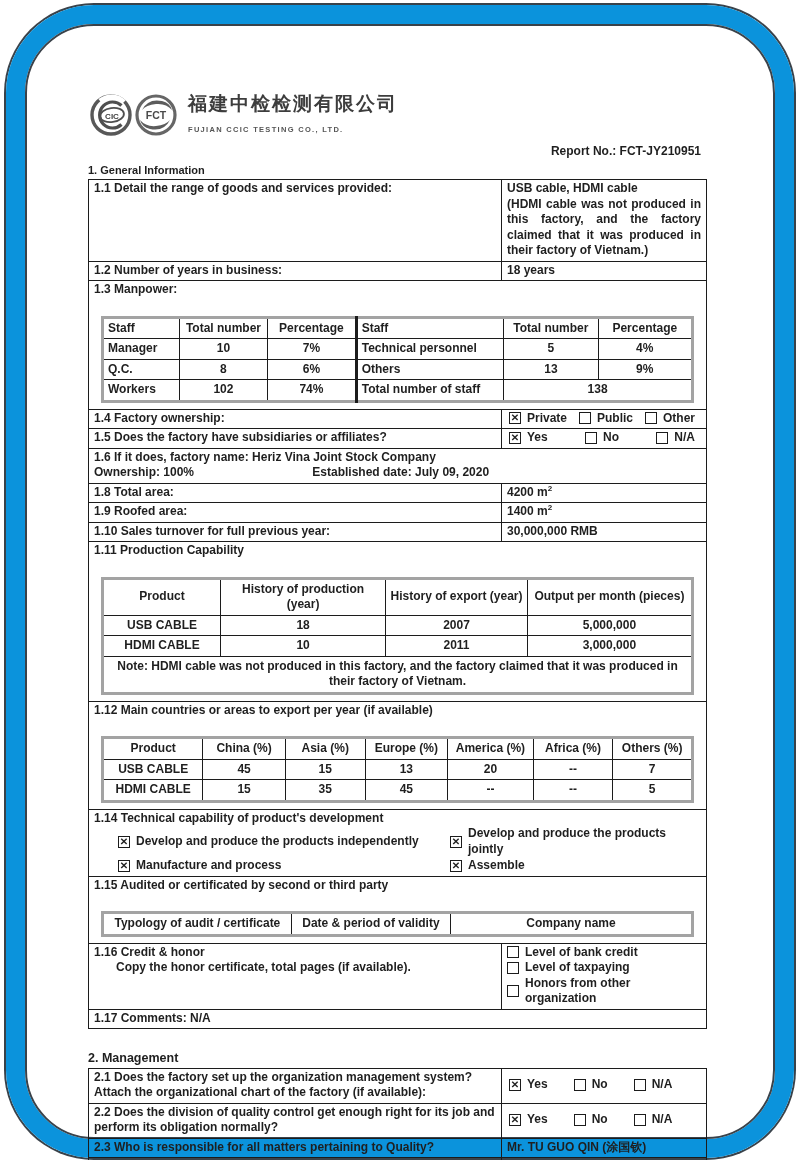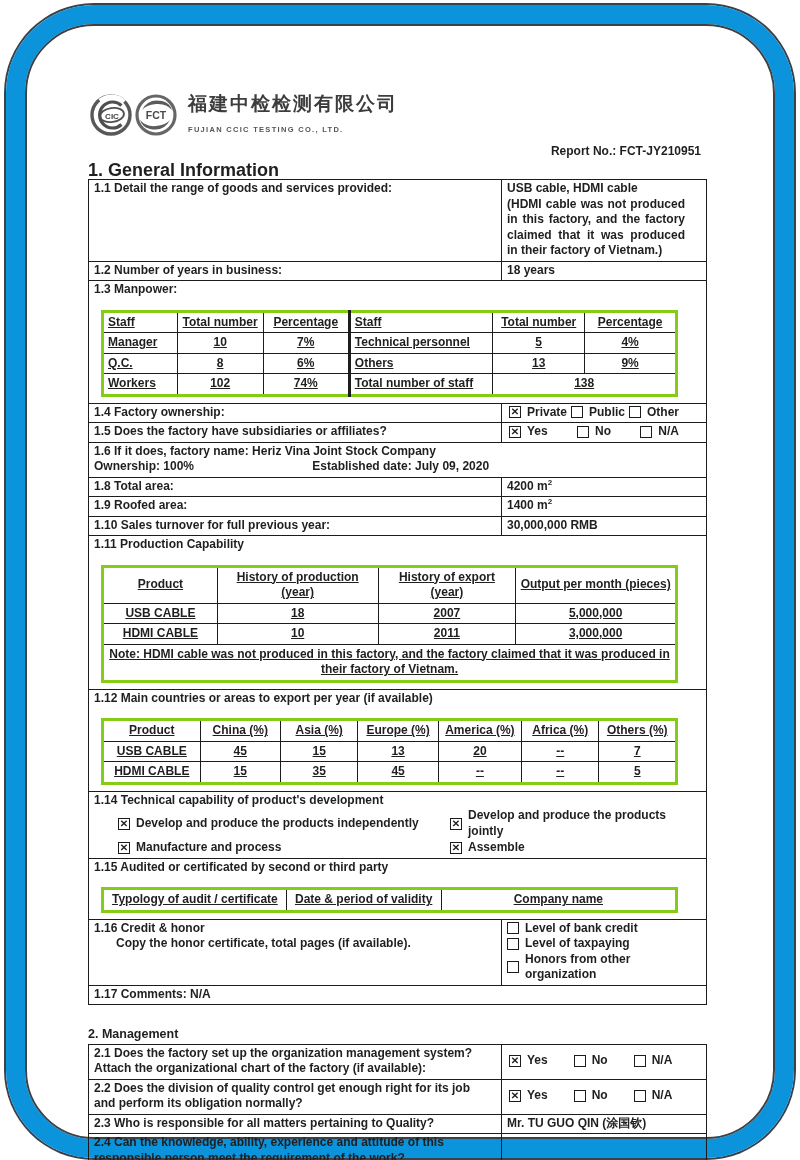--- a/index.html
+++ b/index.html
@@ -30,40 +30,39 @@
     position: absolute;
     left: 88px; top: 90px; width: 619px;
     font-size: 12px;
     line-height: 15.5px;
   }
   
   .logo-row { display: flex; align-items: center; gap: 8px; height: 50px; }
   .logo-cn { font-size: 19px; letter-spacing: 2px; color: #3d3d3d; line-height: 21px; }
   .logo-en { font-size: 7.5px; letter-spacing: 1.3px; color: #555; margin-top: 8px; }
   .report-no { text-align: right; padding-right: 6px; margin: 4px 0 3px; }
-  .sec-title { font-size: 18px; margin: 0 0 1px 0; }
+  .sec-title { font-size: 11px; margin: 0 0 1px 0; }
   .sec-title2 { font-size: 12.5px; margin: 22px 0 1px 0; }
 
   
   table.main { width: 100%; border-collapse: collapse; }
   table.main > tbody > tr > td {
     border: 1.6px solid #1c1c1c;
-    padding: 1px 21px 2px 5px;
+    padding: 1px 5px 2px 5px;
     vertical-align: top;
   }
   td.rcol { width: 205px; margin-top: 28px; }
   .just { text-align: justify; }
 
   
   table.nt {
     width: calc(100% - 14px);
-    margin: 12px 7px 4px 7px;
+    margin: 18px 7px 4px 7px;
     border-collapse: collapse;
-    border: 3px solid #84cc16;
-    text-decoration: underline;
+    border: 3px solid #a3a3a3;
   }
   table.nt td {
     border: 1.9px solid #1c1c1c;
     text-align: center;
     padding: 2px 4px;
   }
   table.nt td.l { text-align: left; }
   table.nt td.sep { border-left-width: 3px; }
   .nt-note { text-align: left; }
 

